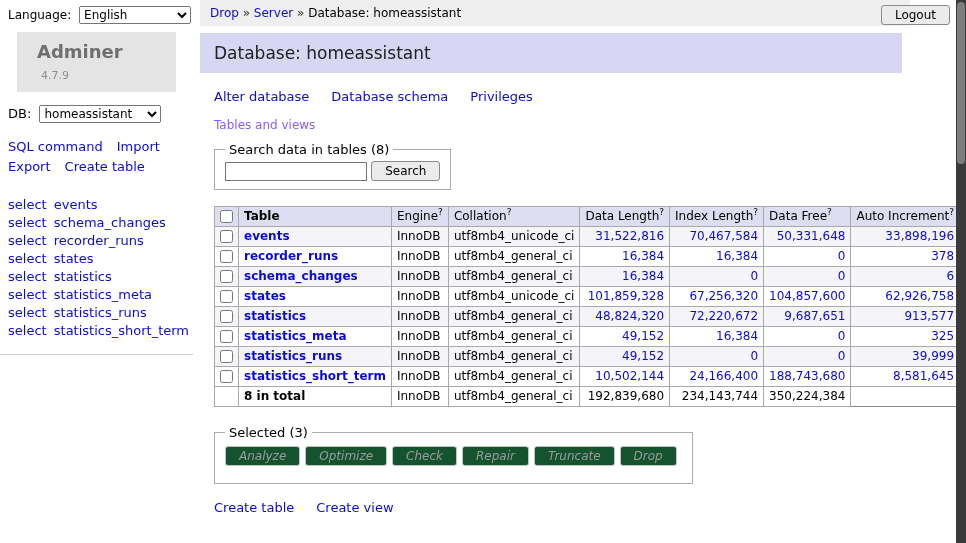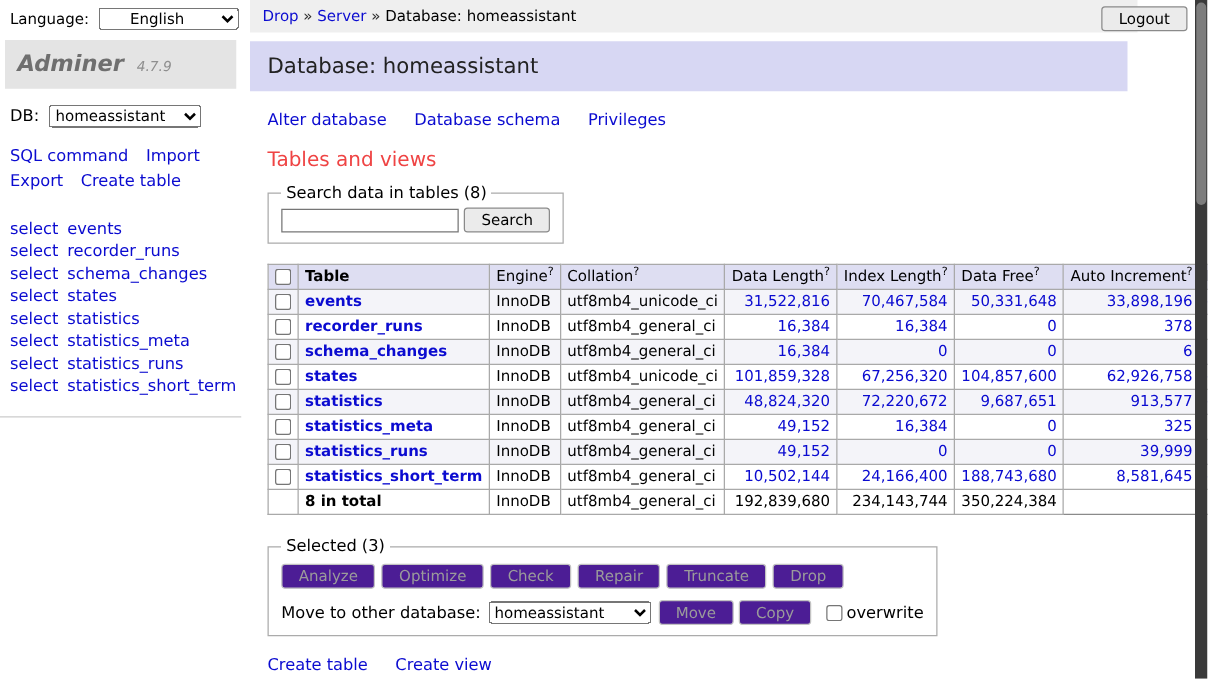--- a/index.html
+++ b/index.html
@@ -16,24 +16,24 @@
     font-family:"DejaVu Sans","Liberation Sans",sans-serif;
     font-size:13px;color:#000;background:#fff;
   }
   a{color:var(--link);text-decoration:none;}
   .bold{font-weight:bold;}
   #page{display:flex;width:966px;}
 
   
   #menu{flex:0 0 200px;width:200px;padding-right:7px;}
   .lang-row{padding:6px 8px 4px;font-size:12px;white-space:nowrap;}
-  .lang-row select{width:112px;font-size:12px;font-family:inherit;margin-left:4px;padding-left:20px;}
+  .lang-row select{width:112px;font-size:12px;font-family:inherit;margin-left:4px;}
   h1.logo{
-    margin:4px 4px 0;padding:9px 10px;background:var(--logo-bg);
-    font-size:18px;font-weight:600;font-style:italic;color:#6f6f6f;
+    margin:4px 17px 0;padding:9px 20px;background:var(--logo-bg);
+    font-size:18px;font-weight:600;color:#6f6f6f;
   }
   h1.logo .appver{font-size:11px;font-weight:normal;color:#8f8f8f;margin-left:4px;}
   .db-row{padding:13px 8px 10px;font-size:13px;}
   .db-row select{width:122px;font-size:12px;font-family:inherit;margin-left:4px;}
   .menu-links{margin:2px 0 0;padding:2px 8px 8px;line-height:1.5;}
   .menu-links a{margin-right:14px;}
   .tables-list{padding:12px 8px 14px;border-bottom:1px solid #ccc;line-height:1.38;}
   .tbl-line{white-space:nowrap;}
   .tbl-line a{margin-right:3px;}
 
@@ -44,32 +44,32 @@
     white-space:nowrap;height:26px;
   }
   .breadcrumb-bar .sep{color:#333;}
   h2.page-title{
     background:var(--title-bg);margin:7px 8px 0 0;padding:10px 14px;
     font-size:17px;font-weight:normal;color:#222;
   }
   .page{padding:12px 0 0 14px;}
   .links-row{margin:4px 0 10px;}
   .links-row a{margin-right:22px;}
-  h3{font-size:16px;font-weight:normal;margin:14px 0 8px;color:#ef4444;}
+  h3{font-size:12px;font-weight:normal;margin:14px 0 8px;color:#8b5cf6;}
 
   fieldset{border:1px solid #ababab;margin:0;padding:4px 10px 8px;display:inline-block;}
   legend{padding:0 4px;font-size:13px;}
   .search-fs{margin:2px 0 12px;}
   .search-input{width:142px;height:19px;border:1px solid #767676;font-family:inherit;font-size:12px;padding:1px 3px;}
   .btn{
     font-family:"DejaVu Sans","Liberation Sans",sans-serif;font-size:12px;
     background:#ebebeb;border:1px solid #8a8a8a;border-radius:3px;
     padding:2px 13px;color:#000;
   }
-  .btn:disabled{color:#9b9b9b;border-color:#c2c2c2;background:#4c1d95;}
+  .btn:disabled{color:#9b9b9b;border-color:#c2c2c2;background:#14532d;font-style:italic;}
 
   
   .db-table{border-collapse:collapse;font-size:12px;margin:4px 0 16px;border:1px solid #8a8a8a;}
   .db-table td,.db-table th{
     border:1px solid #a9a9a9;padding:2px 5px;white-space:nowrap;
     height:15px;line-height:15px;
   }
   .db-table thead td,.db-table thead th{background:var(--thead-bg);text-align:left;}
   .db-table th.colhead{font-weight:normal;}
   .db-table th.colhead.bold{font-weight:bold;}
@@ -118,22 +118,22 @@
       <span class="appname">Adminer</span>
       <span class="appver">4.7.9</span>
     </h1>
     <div class="db-row">
       <span>DB:</span>
       <select><option>homeassistant</option></select>
     </div>
     <p class="menu-links"><a href="#">SQL command</a><a href="#">Import</a><br><a href="#">Export</a><a href="#">Create table</a></p>
     <div class="tables-list">
         <div class="tbl-line"><a href="#">select</a> <a href="#">events</a></div>
+        <div class="tbl-line"><a href="#">select</a> <a href="#">schema_changes</a></div>
         <div class="tbl-line"><a href="#">select</a> <a href="#">recorder_runs</a></div>
-        <div class="tbl-line"><a href="#">select</a> <a href="#">schema_changes</a></div>
         <div class="tbl-line"><a href="#">select</a> <a href="#">states</a></div>
         <div class="tbl-line"><a href="#">select</a> <a href="#">statistics</a></div>
         <div class="tbl-line"><a href="#">select</a> <a href="#">statistics_meta</a></div>
         <div class="tbl-line"><a href="#">select</a> <a href="#">statistics_runs</a></div>
         <div class="tbl-line"><a href="#">select</a> <a href="#">statistics_short_term</a></div>
       </div>
   </aside>
 
   <main id="content">
     <div class="breadcrumb-bar">
@@ -263,23 +263,20 @@
               <td class="num plain">192,839,680</td>
               <td class="num plain">234,143,744</td>
               <td class="num plain">350,224,384</td>
             </tr>
           </tbody>
       </table>
 
       <fieldset class="selected-fs">
         <legend>Selected (3)</legend>
         <div class="sel-buttons"><button class="btn" disabled="">Analyze</button><button class="btn" disabled="">Optimize</button><button class="btn" disabled="">Check</button><button class="btn" disabled="">Repair</button><button class="btn" disabled="">Truncate</button><button class="btn" disabled="">Drop</button></div>
-        <div class="move-row">
-          <span>Move to other database:</span><select><option>homeassistant</option></select><button class="btn" disabled="">Move</button><button class="btn" disabled="">Copy</button><input type="checkbox" id="ow" style=""><label for="ow">overwrite</label>
-        </div>
       </fieldset>
 
       <p class="links-row"><a href="#">Create table</a><a href="#">Create view</a></p>
 
       
       
 
       
     </div>
   </main>

